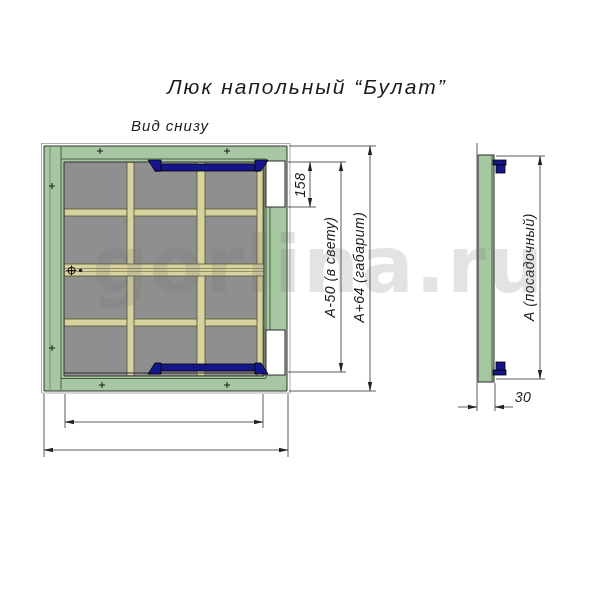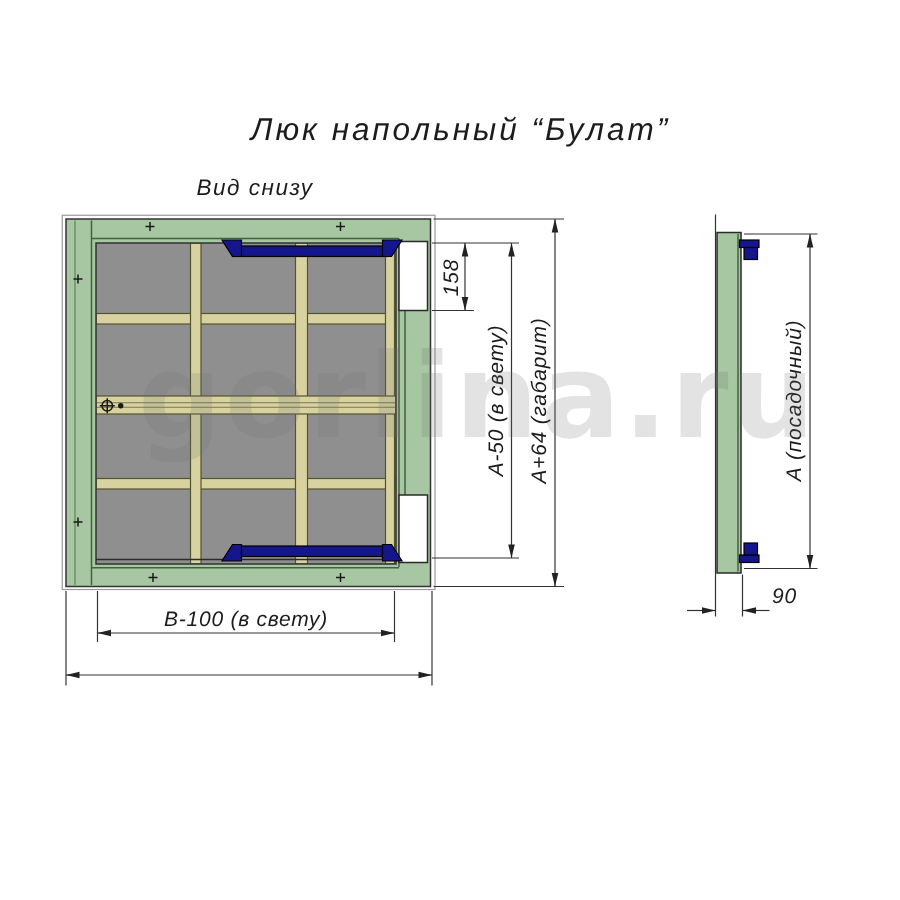--- a/index.html
+++ b/index.html
@@ -162,21 +162,20 @@
   <div class="lbl sub" style="left:110px;top:118px;width:120px;">Вид снизу</div>
 
   <div class="lbl title" style="left:157px;top:76px;width:300px;">Люк напольный “Булат”</div>
 
   <div class="lbl dim rot" style="left:281px;top:177px;width:40px;height:16px;">158</div>
 
   <div class="lbl dim rot" style="left:268px;top:259px;width:126px;height:16px;">А-50 (в свету)</div>
 
   <div class="lbl dim rot" style="left:297px;top:259px;width:126px;height:16px;">А+64 (габарит)</div>
 
-  <div class="lbl dim" style="left:84px;top:405px;width:160px;">В-100 (в свету)</div>
 
 
   <div class="lbl dim rot" style="left:465px;top:259px;width:130px;height:16px;">А (посадочный)</div>
 
-  <div class="lbl dim" style="left:503px;top:390px;width:40px;">90</div>
+  <div class="lbl dim" style="left:503px;top:390px;width:40px;">30</div>
 
   <div class="wm">gorlina.ru</div>
 </div>
 
 </body></html>

